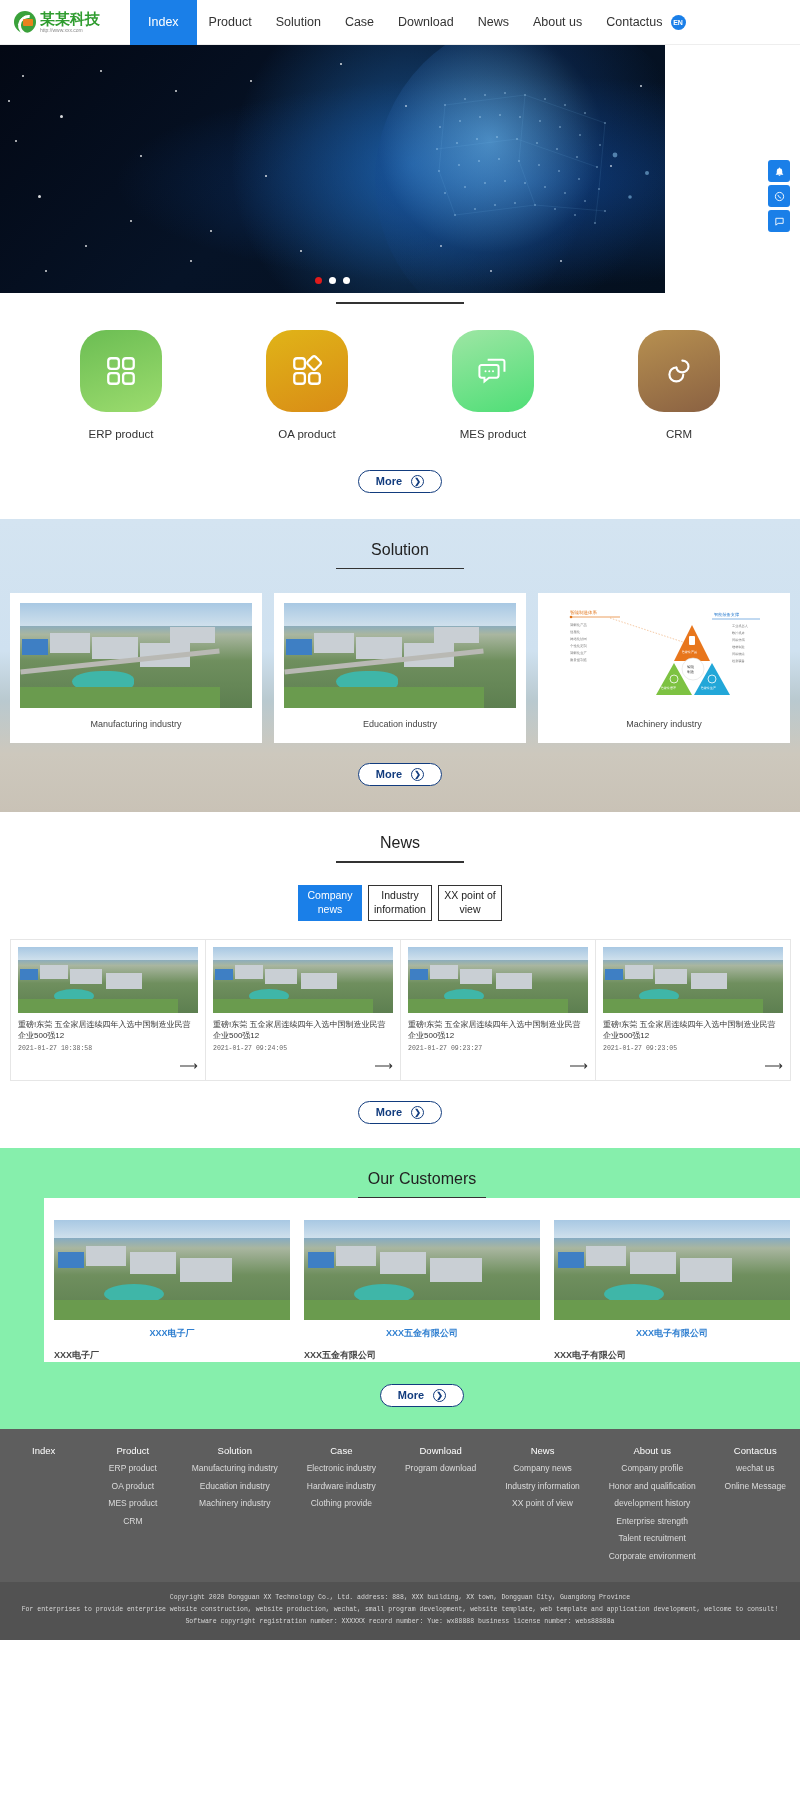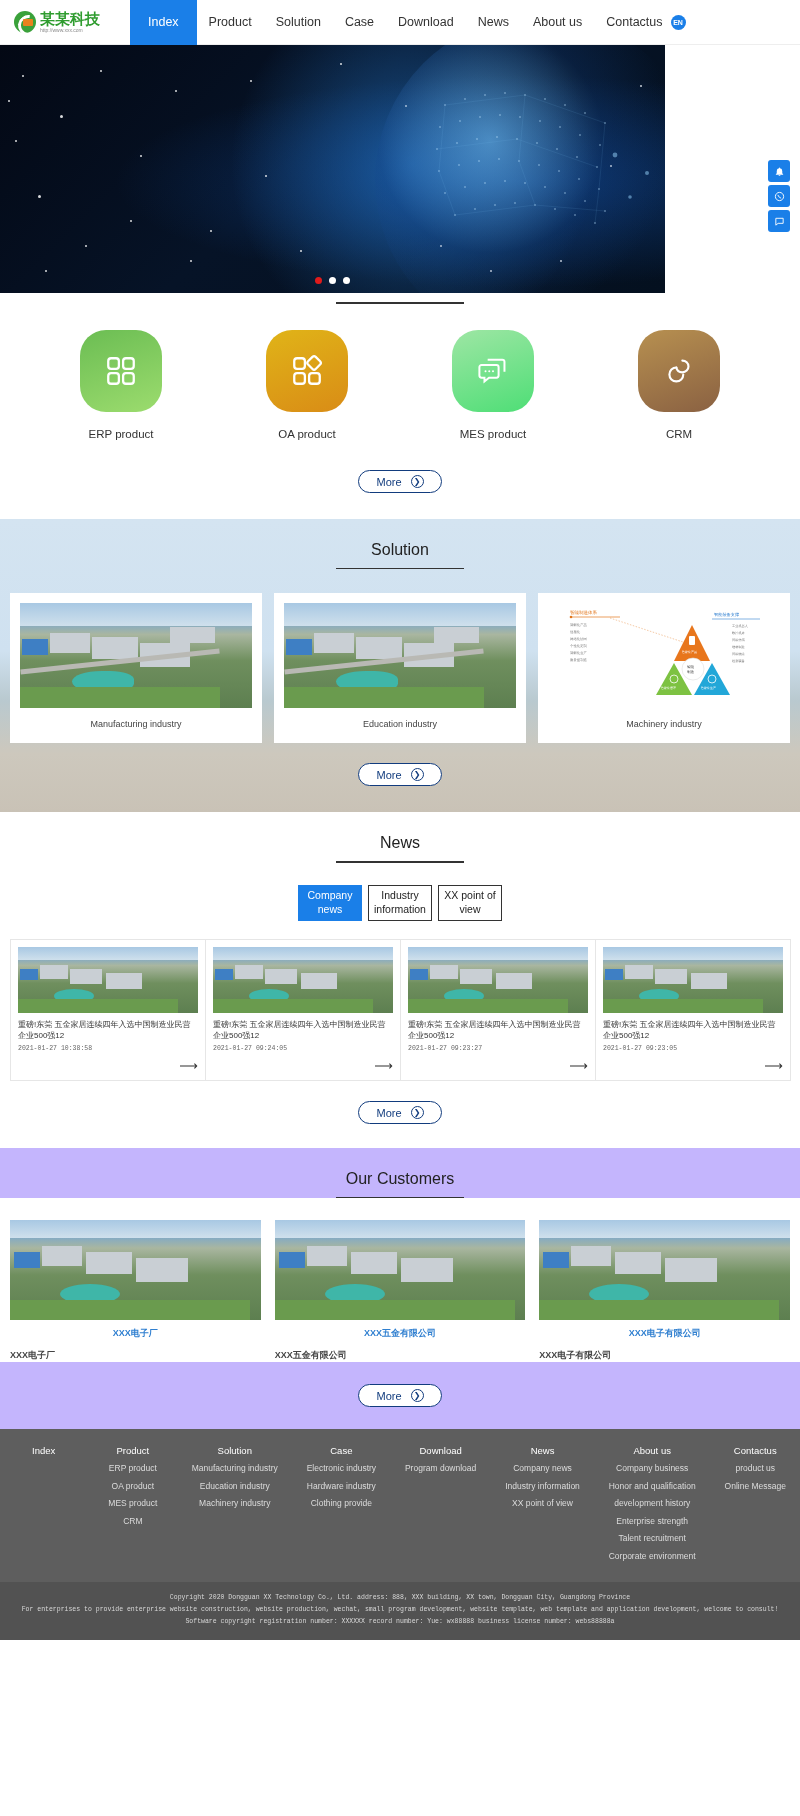--- a/index.html
+++ b/index.html
@@ -118,23 +118,23 @@
   }
   .prod-ico.c1 { background: linear-gradient(160deg,#6bbd53 0%, #9cdc6e 100%); }
   .prod-ico.c2 { background: linear-gradient(160deg,#e0b418 0%, #d98c16 100%); }
   .prod-ico.c3 { background: linear-gradient(160deg,#9ee6a4 0%, #4ede76 100%); }
   .prod-ico.c4 { background: linear-gradient(160deg,#b79050 0%, #8a6142 100%); }
   .prod-label { font-size: 11.5px; color: #333; margin-top: 16px; }
 
   
   .more-wrap { text-align: center; padding: 30px 0 26px 0; }
   .more-btn {
-    display: inline-flex; align-items: flex-end; gap: 9px;
+    display: inline-flex; align-items: flex-start; gap: 9px;
     border: 1.5px solid #123c7e; color: #123c7e; background: #fff;
-    border-radius: 14px; padding: 4px 17px; font-size: 11px; font-weight: normal;
+    border-radius: 14px; padding: 4px 17px; font-size: 11px; font-weight: bold;
     cursor: pointer;
   }
   .more-btn .circ {
     width: 13px; height: 13px; border-radius: 50%; border: 1.2px solid #123c7e;
     display: flex; align-items: center; justify-content: center; font-size: 8px;
   }
 
   
   .solution {
     position: relative; overflow: hidden;
@@ -172,21 +172,21 @@
     flex: 1; border: 1px solid #e6e6e6; padding: 7px; margin-right: -1px;
     background: #fff; cursor: pointer;
   }
   .news-img { width: 100%; height: 66px; position: relative; overflow: hidden;
     background: linear-gradient(180deg,#8fb6d8 0%, #7fa9c9 16%, #a9b6a0 28%, #6f8f5e 55%, #5d7f50 100%); }
   .news-title { font-size: 8px; color: #333; line-height: 1.45; margin-top: 6px; }
   .news-date { font-size: 6.5px; color: #666; margin-top: 3px; font-family: "Liberation Mono", monospace; }
   .news-arrow { text-align: right; font-size: 13px; color: #333; margin-top: 6px; }
 
   
-  .customers { background: #c4b5fd; padding-bottom: 4px; }
+  .customers { background: #86efac; padding-bottom: 4px; padding-left: 44px; }
   .cust-grid { display: flex; gap: 14px; padding: 22px 10px 0 10px; background:#fff;font-weight:bold; }
   .cust-card { flex: 1; cursor: pointer; }
   .cust-img { width: 100%; height: 100px; position: relative; overflow: hidden;
     background: linear-gradient(180deg,#8fb6d8 0%, #7fa9c9 16%, #a9b6a0 28%, #6f8f5e 55%, #5d7f50 100%); }
   .cust-link { text-align: center; font-size: 9px; color: #2f7fd0; margin-top: 7px; }
   .cust-name { font-size: 9px; color: #444; margin-top: 9px; }
 
   
   .footer { background: #5e5e5e; color: #e8e8e8; padding: 16px 14px 14px 14px; }
   .foot-cols { display: flex; justify-content: space-between; }
@@ -663,31 +663,31 @@
 
       <div class="foot-col">
         <div class="foot-head">News</div>
         <div class="foot-link">Company news</div>
         <div class="foot-link">Industry information</div>
         <div class="foot-link">XX point of view</div>
       </div>
 
       <div class="foot-col">
         <div class="foot-head">About us</div>
-        <div class="foot-link">Company business</div>
+        <div class="foot-link">Company profile</div>
         <div class="foot-link">Honor and qualification</div>
         <div class="foot-link">development history</div>
         <div class="foot-link">Enterprise strength</div>
         <div class="foot-link">Talent recruitment</div>
         <div class="foot-link">Corporate environment</div>
       </div>
 
       <div class="foot-col">
         <div class="foot-head">Contactus</div>
-        <div class="foot-link">product us</div>
+        <div class="foot-link">wechat us</div>
         <div class="foot-link">Online Message</div>
       </div>
 
     </div>
   </div>
 
   <div class="copyright">
     <div>Copyright 2020 Dongguan XX Technology Co., Ltd. address: 888, XXX building, XX town, Dongguan City, Guangdong Province</div>
     <div>For enterprises to provide enterprise website construction, website production, wechat, small program development, website template, web template and application development, welcome to consult!</div>
     <div>Software copyright registration number: XXXXXX record number: Yue: wx88888 business license number: webs88888a</div>

